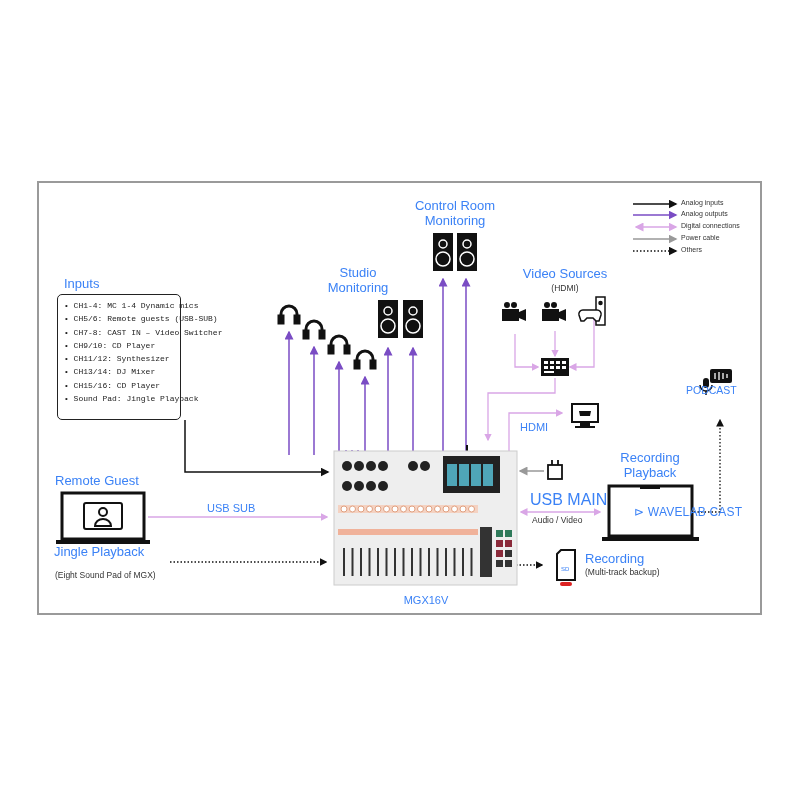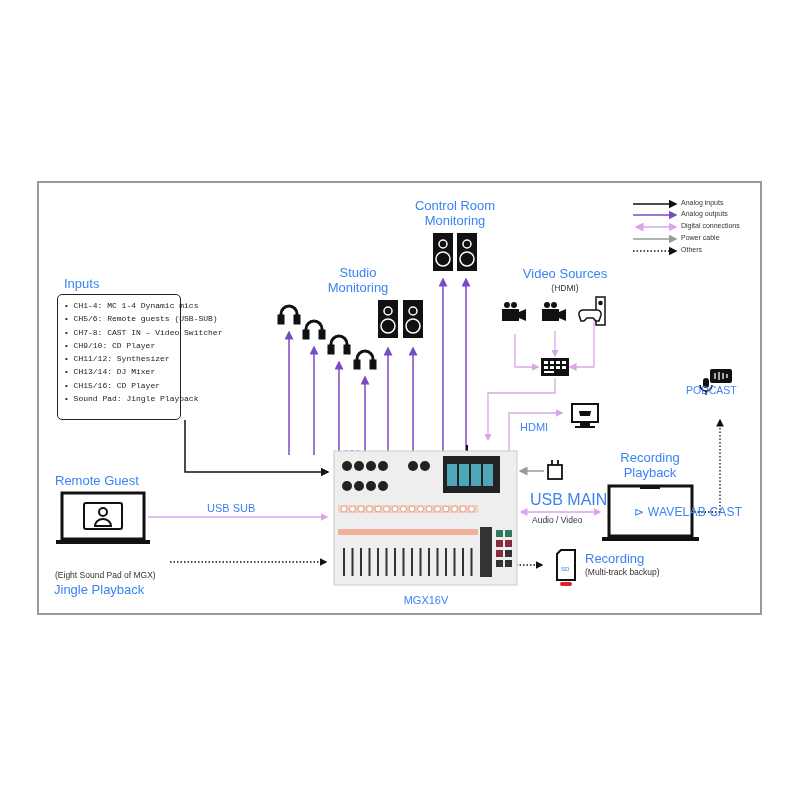--- a/index.html
+++ b/index.html
@@ -290,21 +290,21 @@
 
 <div class="t h c" style="left:308px;top:265px;width:100px;"><span>Studio</span><br><span>Monitoring</span></div>
 <div class="t h c" style="left:400px;top:198px;width:110px;"><span>Control Room</span><br><span>Monitoring</span></div>
 <div class="t h c" style="left:505px;top:266px;width:120px;">Video Sources</div>
 <div class="t s c" style="left:505px;top:283px;width:120px;">(HDMI)</div>
 <div class="t" style="left:520px;top:421px;font-size:11px;">HDMI</div>
 
 <div class="t h" style="left:55px;top:473px;">Remote Guest</div>
 <div class="t" style="left:207px;top:502px;font-size:11px;">USB SUB</div>
 
-<div class="t h" style="left:54px;top:582px;">Jingle Playback</div>
+<div class="t h" style="left:54px;top:544px;">Jingle Playback</div>
 <div class="t s" style="left:55px;top:570px;">(Eight Sound Pad of MGX)</div>
 
 <div class="t c" style="left:376px;top:594px;width:100px;font-size:11px;">MGX16V</div>
 
 <div class="t" style="left:530px;top:491px;font-size:16px;">USB MAIN</div>
 <div class="t s" style="left:532px;top:515px;">Audio / Video</div>
 
 <div class="t h c" style="left:600px;top:450px;width:100px;"><span>Recording</span><br><span>Playback</span></div>
 <div class="t" style="left:618px;top:505px;font-size:12px;letter-spacing:0.2px;margin-left:16px;">⊳ <span>WAVELAB CAST</span></div>
 

